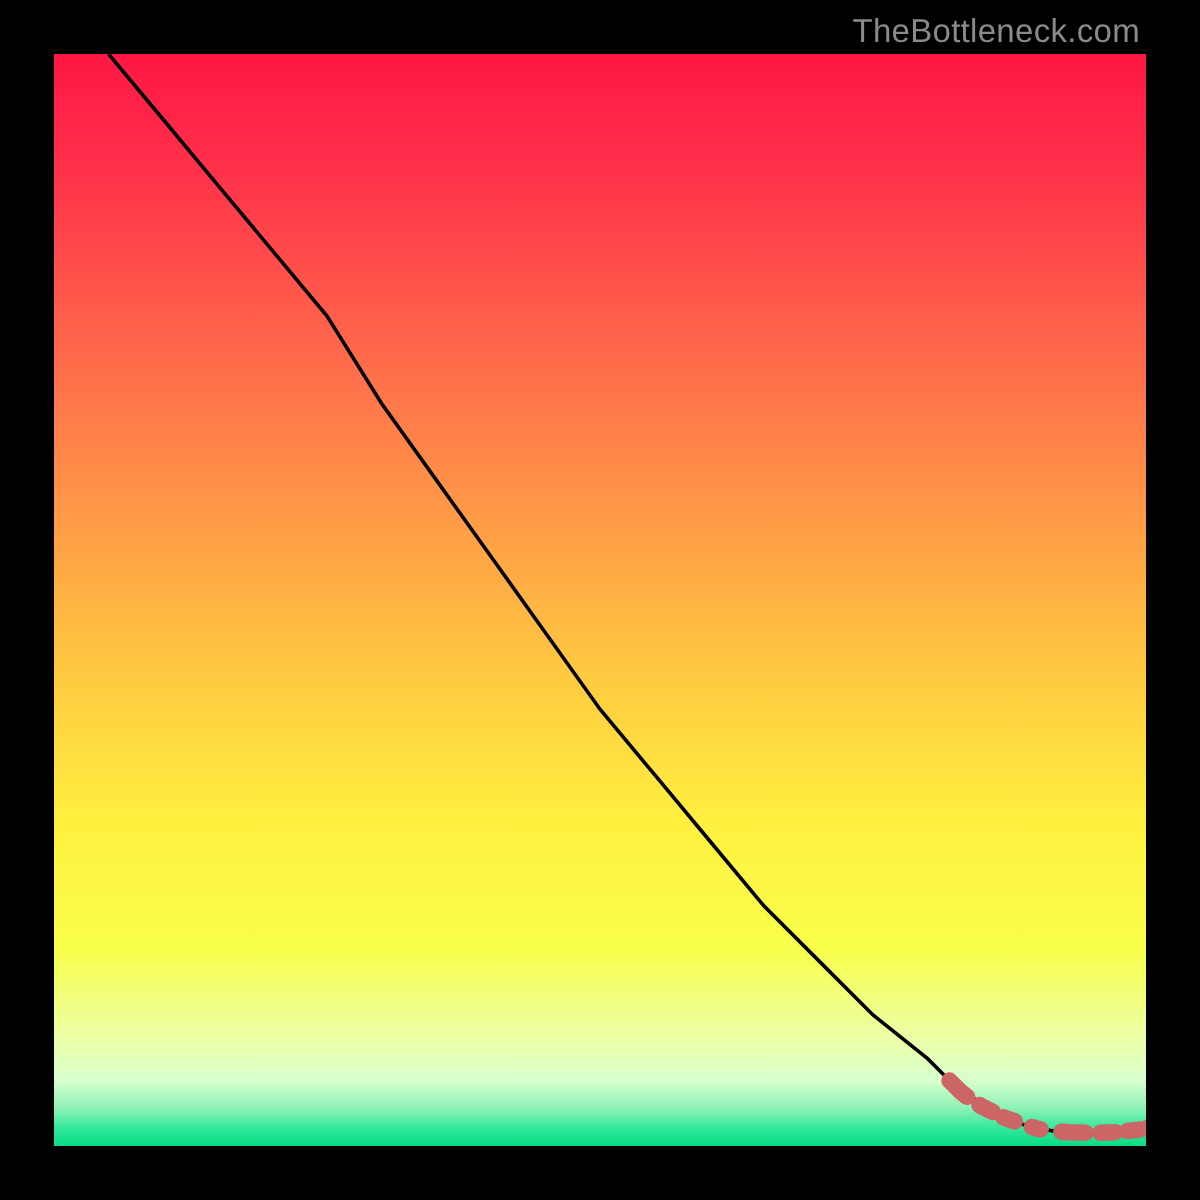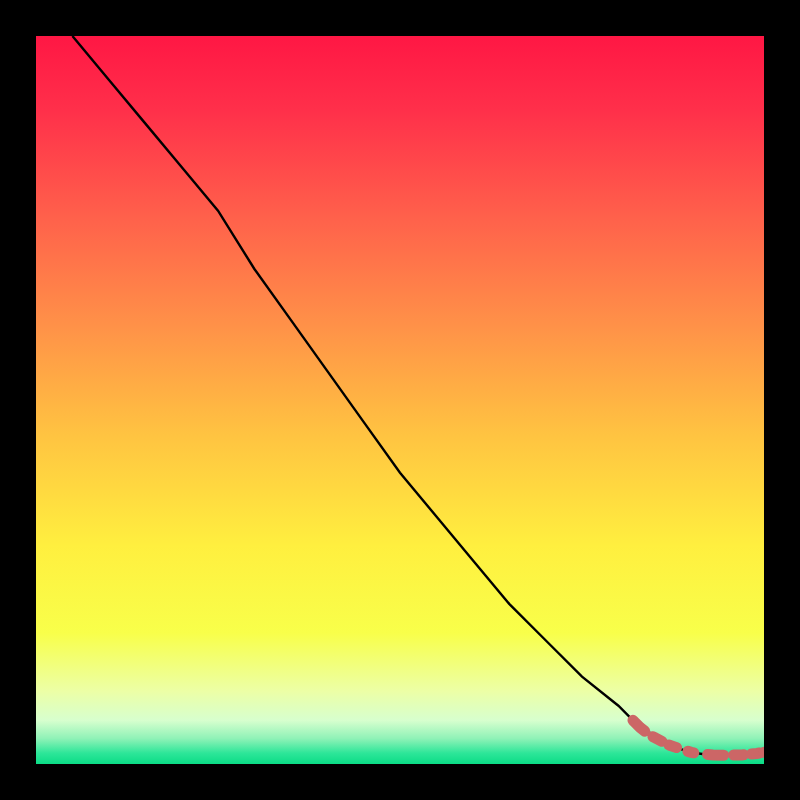--- a/index.html
+++ b/index.html
@@ -42,20 +42,21 @@
   svg.overlay {
     position: absolute;
     inset: 0;
   }
 </style>
 </head>
 <body>
 
 <div class="frame">
 
+  <div class="watermark">TheBottleneck.com</div>
 
   <div class="plot-area">
     <svg class="gradient-bg" viewBox="0 0 728 728" preserveAspectRatio="none">
       <defs>
         <linearGradient id="bgGrad" x1="0" y1="0" x2="0" y2="1">
             <stop offset="0%" stop-color="#ff1744"></stop>
             <stop offset="10%" stop-color="#ff2f4a"></stop>
             <stop offset="25%" stop-color="#ff614b"></stop>
             <stop offset="40%" stop-color="#ff9248"></stop>
             <stop offset="55.00000000000001%" stop-color="#ffc441"></stop>

